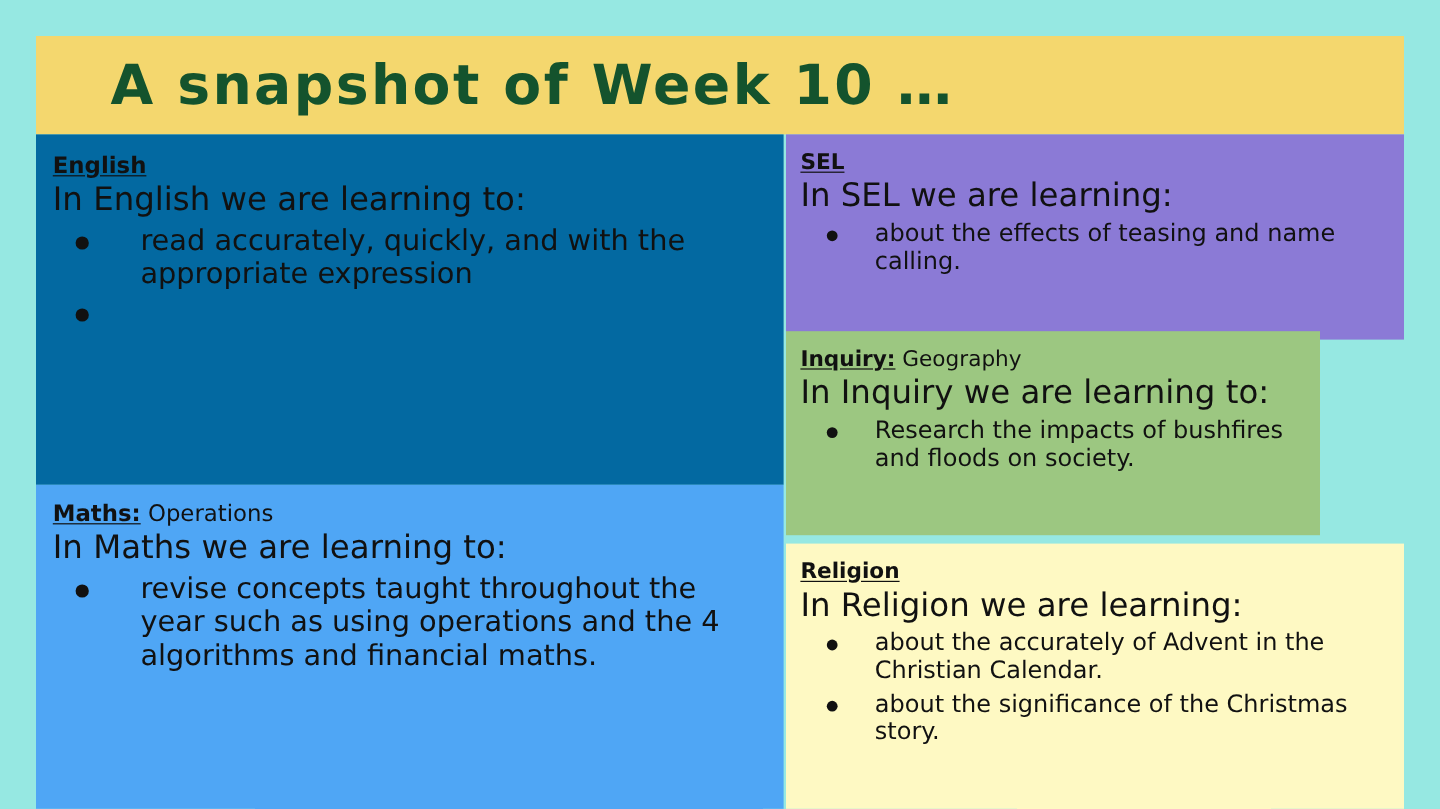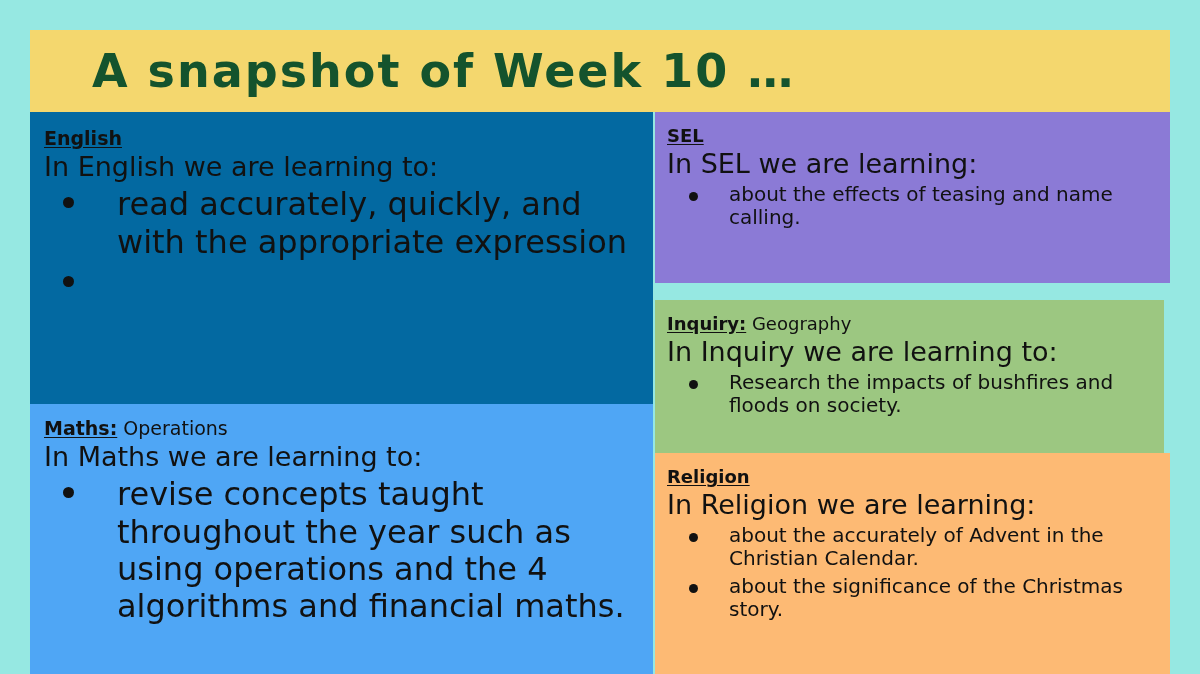--- a/index.html
+++ b/index.html
@@ -47,22 +47,22 @@
   .panel {
     position: absolute;
     box-sizing: border-box;
     overflow: hidden;
     color: #111111;
   }
 
   .panel-english  { left: 30px;  top: 112px; width: 623px; height: 292px; background: #0369a1; padding: 16px 14px 0 14px; }
   .panel-maths    { left: 30px;  top: 404px; width: 623px; height: 270px; background: #4fa6f5; padding: 14px 14px 0 14px; }
   .panel-sel      { left: 655px; top: 112px; width: 515px; height: 171px; background: #8b7ad6; padding: 14px 12px 0 12px; }
-  .panel-inquiry  { left: 655px; top: 300px; width: 509px; height: 170px; background: #9cc781; padding: 14px 28px 0 12px; }
-  .panel-religion { left: 655px; top: 453px; width: 515px; height: 221px; background: #fdba74; padding: 14px 12px 0 12px; }
+  .panel-inquiry  { left: 655px; top: 276px; width: 445px; height: 170px; background: #9cc781; padding: 14px 28px 0 12px; }
+  .panel-religion { left: 655px; top: 453px; width: 515px; height: 221px; background: #fef9c3; padding: 14px 12px 0 12px; }
 
   
   .heading {
     font-family: "DejaVu Sans", sans-serif;
     font-weight: bold;
     line-height: 1.15;
     margin: 0 0 2px 0;
   }
   .heading .label {
     text-decoration: underline;
@@ -92,21 +92,21 @@
   ul.bullets li .dot {
     position: absolute;
     border-radius: 50%;
     background: #111111;
   }
 
   
   .col-left .heading { font-size: 19px; }
   .col-left .intro   { font-size: 27px; }
   .col-left ul.bullets li {
-    font-size: 32px;
+    font-size: 24px;
     padding-left: 73px;
     margin-top: 4px;
   }
   .col-left ul.bullets li .dot {
     width: 11px;
     height: 11px;
     left: 19px;
     top: 11px;
   }
 

